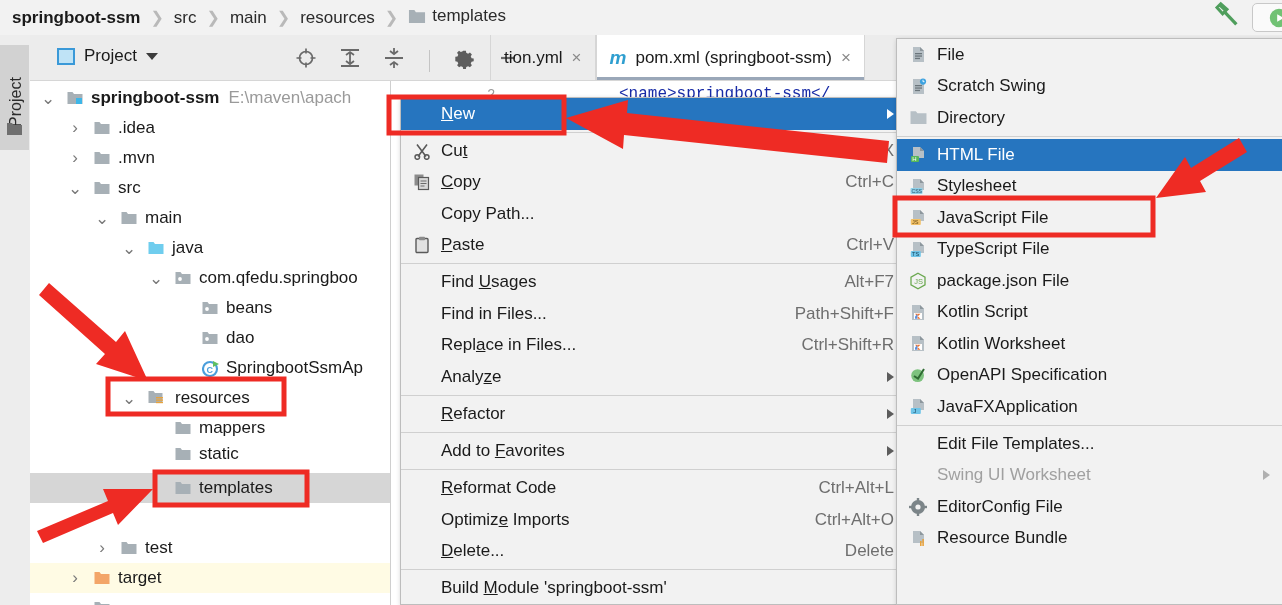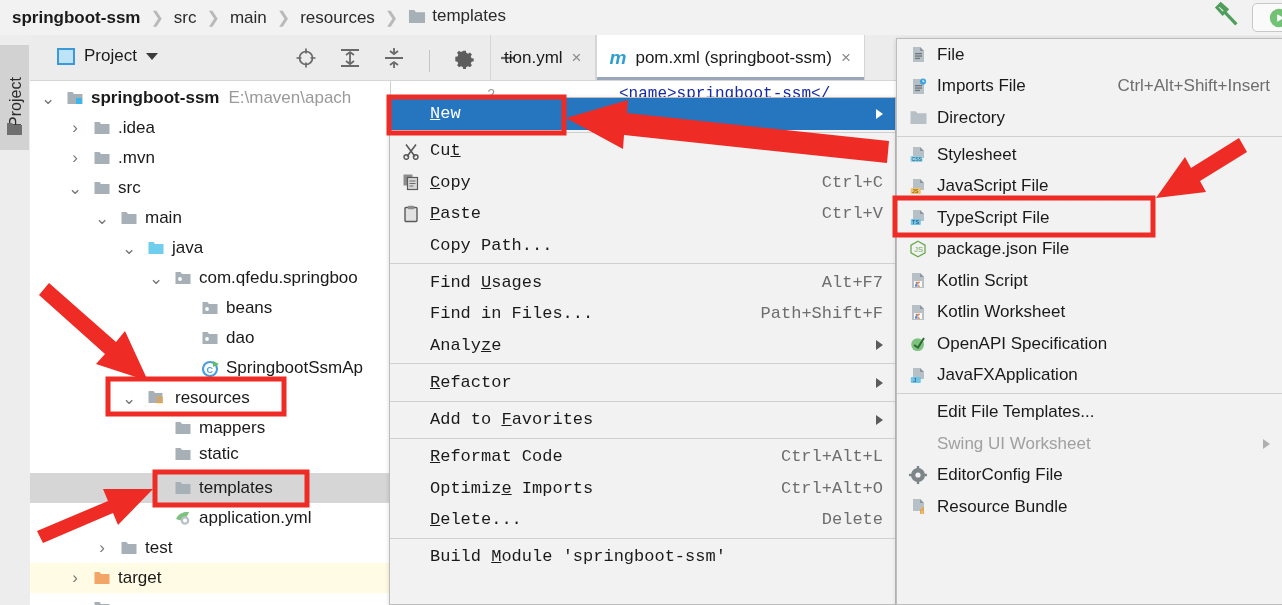--- a/index.html
+++ b/index.html
@@ -56,21 +56,21 @@
   .tsub{color:#9a9a9a;font-weight:normal;margin-left:9px;margin-top:33px;}
 
   
   .editor{position:absolute;left:391px;top:81px;width:891px;height:524px;background:#ffffff;}
   .codeline{position:absolute;left:228px;top:4px;font-family:"Liberation Mono",monospace;font-size:16px;color:#172aa6;white-space:nowrap;}
   .gutter{position:absolute;left:96px;top:6px;font-family:"Liberation Mono",monospace;font-size:14px;color:#9a9a9a;}
 
   
   .menu{position:absolute;background:#f2f2f2;border:1px solid #bdbdbd;box-sizing:border-box;overflow:hidden;
         box-shadow:1px 2px 5px rgba(0,0,0,.22);}
-  #ctxmenu{left:389px;top:97px;width:507px;height:508px;font-family:Liberation Mono, monospace;}
+  #ctxmenu{left:400px;top:97px;width:507px;height:508px;}
   #newmenu{left:896px;top:38px;width:387px;height:567px;}
   .mi{position:relative;height:31.5px;display:flex;align-items:center;padding:0 12px 0 10px;white-space:nowrap;}
   .mi.hl{background:#2675bf;color:#ffffff;}
   .mi.disabled{color:#a0a0a0;}
   .mi .micon{width:22px;min-width:22px;height:18px;display:flex;align-items:center;justify-content:center;margin-right:8px;}
   .mi .mlabel{flex:0 0 auto;}
   .mi .msc{margin-left:auto;color:#6e6e6e;padding-left:34px;}
   .mi .marrow{margin-left:auto;width:0;height:0;border-top:5px solid transparent;border-bottom:5px solid transparent;border-left:7px solid #5c5c5c;}
   .mi.hl .marrow{border-left-color:#ffffff;}
   .mi.disabled .marrow{border-left-color:#b0b0b0;}
@@ -323,30 +323,20 @@
 
     <div class="row sel" style="top:392px">
       <span class="ticon" style="left:145px">
         <svg width="16" height="14" viewBox="0 0 16 14">
             <path d="M0.5 1h5l1.5 2H15.5v10H0.5z" fill="#a7b0b6"></path>
           </svg>
       </span>
       <span class="tlabel" style="left:169px">templates</span>
     </div>
 
-    <div class="row" style="top:422px">
-      <span class="ticon" style="left:145px">
-        <svg width="18" height="16" viewBox="0 0 18 16">
-            <path d="M1 9c3-7 9-7 13-7-2 6-6 9-10 8z" fill="#7dc27e"></path>
-            <circle cx="10" cy="10.5" r="4.3" fill="#b9c2c7"></circle>
-            <circle cx="10" cy="10.5" r="2" fill="#ffffff"></circle>
-          </svg>
-      </span>
-      <span class="tlabel" style="left:169px">application.yml</span>
-    </div>
 
     <div class="row" style="top:452px">
       <span class="chev" style="left:64px">›</span>
       <span class="ticon" style="left:91px">
         <svg width="16" height="14" viewBox="0 0 16 14">
             <path d="M0.5 1h5l1.5 2H15.5v10H0.5z" fill="#a7b0b6"></path>
           </svg>
       </span>
       <span class="tlabel" style="left:115px">test</span>
     </div>
@@ -403,47 +393,52 @@
             <rect x="1.5" y="1.5" width="9" height="11" fill="#8c8c8c"></rect>
             <rect x="5.5" y="4.5" width="10" height="12" fill="#d8d8d8" stroke="#5a5a5a" stroke-width="1.2"></rect>
             <path d="M7.5 8h6M7.5 10.5h6M7.5 13h4" stroke="#6a6a6a" stroke-width="1"></path>
           </svg>
       </span>
       <span class="mlabel"><u>C</u>opy</span>
       <span class="msc">Ctrl+C</span>
     </div>
 
     <div class="mi">
+      <span class="micon"></span>
+      <span class="mlabel">Copy Path...</span>
+      <span class="msc"></span>
+    </div>
+
+    <div class="mi">
       <span class="micon">
         <svg width="18" height="18" viewBox="0 0 18 18">
             <rect x="3" y="2.5" width="12" height="14" rx="1" fill="#e2e2e2" stroke="#5a5a5a" stroke-width="1.4"></rect>
             <rect x="6" y="0.8" width="6" height="3.4" rx="0.8" fill="#8c8c8c"></rect>
           </svg>
       </span>
       <span class="mlabel"><u>P</u>aste</span>
       <span class="msc">Ctrl+V</span>
     </div>
 
-    <div class="mi">
-      <span class="micon"></span>
-      <span class="mlabel">Copy Path...</span>
-      <span class="msc"></span>
-    </div>
-
     <div class="msep"></div>
 
     <div class="mi">
       <span class="micon"></span>
       <span class="mlabel">Find <u>U</u>sages</span>
       <span class="msc">Alt+F7</span>
     </div>
     <div class="mi">
       <span class="micon"></span>
       <span class="mlabel">Find in Files...</span>
       <span class="msc">Path+Shift+F</span>
+    </div>
+    <div class="mi">
+      <span class="micon"></span>
+      <span class="mlabel">Repl<u>a</u>ce in Files...</span>
+      <span class="msc">Ctrl+Shift+R</span>
     </div>
     <div class="mi">
       <span class="micon"></span>
       <span class="mlabel">Analy<u>z</u>e</span>
       <span class="marrow"></span>
     </div>
 
     <div class="msep"></div>
 
     <div class="mi">
@@ -511,36 +506,46 @@
             <path d="M3 1h7l4 4v11H3z" fill="#b7c0c6"></path>
             <g fill="#6b757b">
               <rect x="5" y="7" width="7" height="1.3"></rect>
               <rect x="5" y="9.4" width="7" height="1.3"></rect>
               <rect x="5" y="11.8" width="5" height="1.3"></rect>
             </g>
             <circle cx="13" cy="3.6" r="3.1" fill="#3ca2e0"></circle>
             <path d="M13 1.8v1.9h1.5" stroke="#ffffff" stroke-width="0.9" fill="none"></path>
           </svg>
       </span>
-      <span class="mlabel">Imports File</span>
-      <span class="msc">Ctrl+Alt+Shift+Insert</span>
+      <span class="mlabel">Scratch Swing</span>
     </div>
 
     <div class="mi">
       <span class="micon">
         <svg width="17" height="15" viewBox="0 0 16 14">
             <path d="M0.5 1h5l1.5 2H15.5v10H0.5z" fill="#b7c0c6"></path>
           </svg>
       </span>
       <span class="mlabel">Directory</span>
     </div>
 
 
     <div class="msep"></div>
 
+    <div class="mi hl">
+      <span class="micon">
+        <svg width="17" height="17" viewBox="0 0 17 17">
+            <path d="M3 1h7l4 4v7H3z" fill="#b7c0c6"></path>
+            <path d="M10 1l4 4h-4z" fill="#8d979d"></path>
+            <rect x="1" y="10" width="8" height="6" rx="1" fill="#57b85a"></rect>
+            <text x="2.3" y="14.9" font-family="Liberation Sans" font-size="6" fill="#ffffff">H</text>
+          </svg>
+      </span>
+      <span class="mlabel">HTML File</span>
+    </div>
 
     <div class="mi">
       <span class="micon">
         <svg width="17" height="17" viewBox="0 0 17 17">
             <path d="M3 1h7l4 4v7H3z" fill="#b7c0c6"></path>
             <path d="M10 1l4 4h-4z" fill="#8d979d"></path>
             <rect x="0.5" y="10" width="12" height="6" rx="1" fill="#8fd2ea"></rect>
             <text x="1.4" y="14.7" font-family="Liberation Sans" font-size="5.2" fill="#27526b">CSS</text>
           </svg>
       </span>

